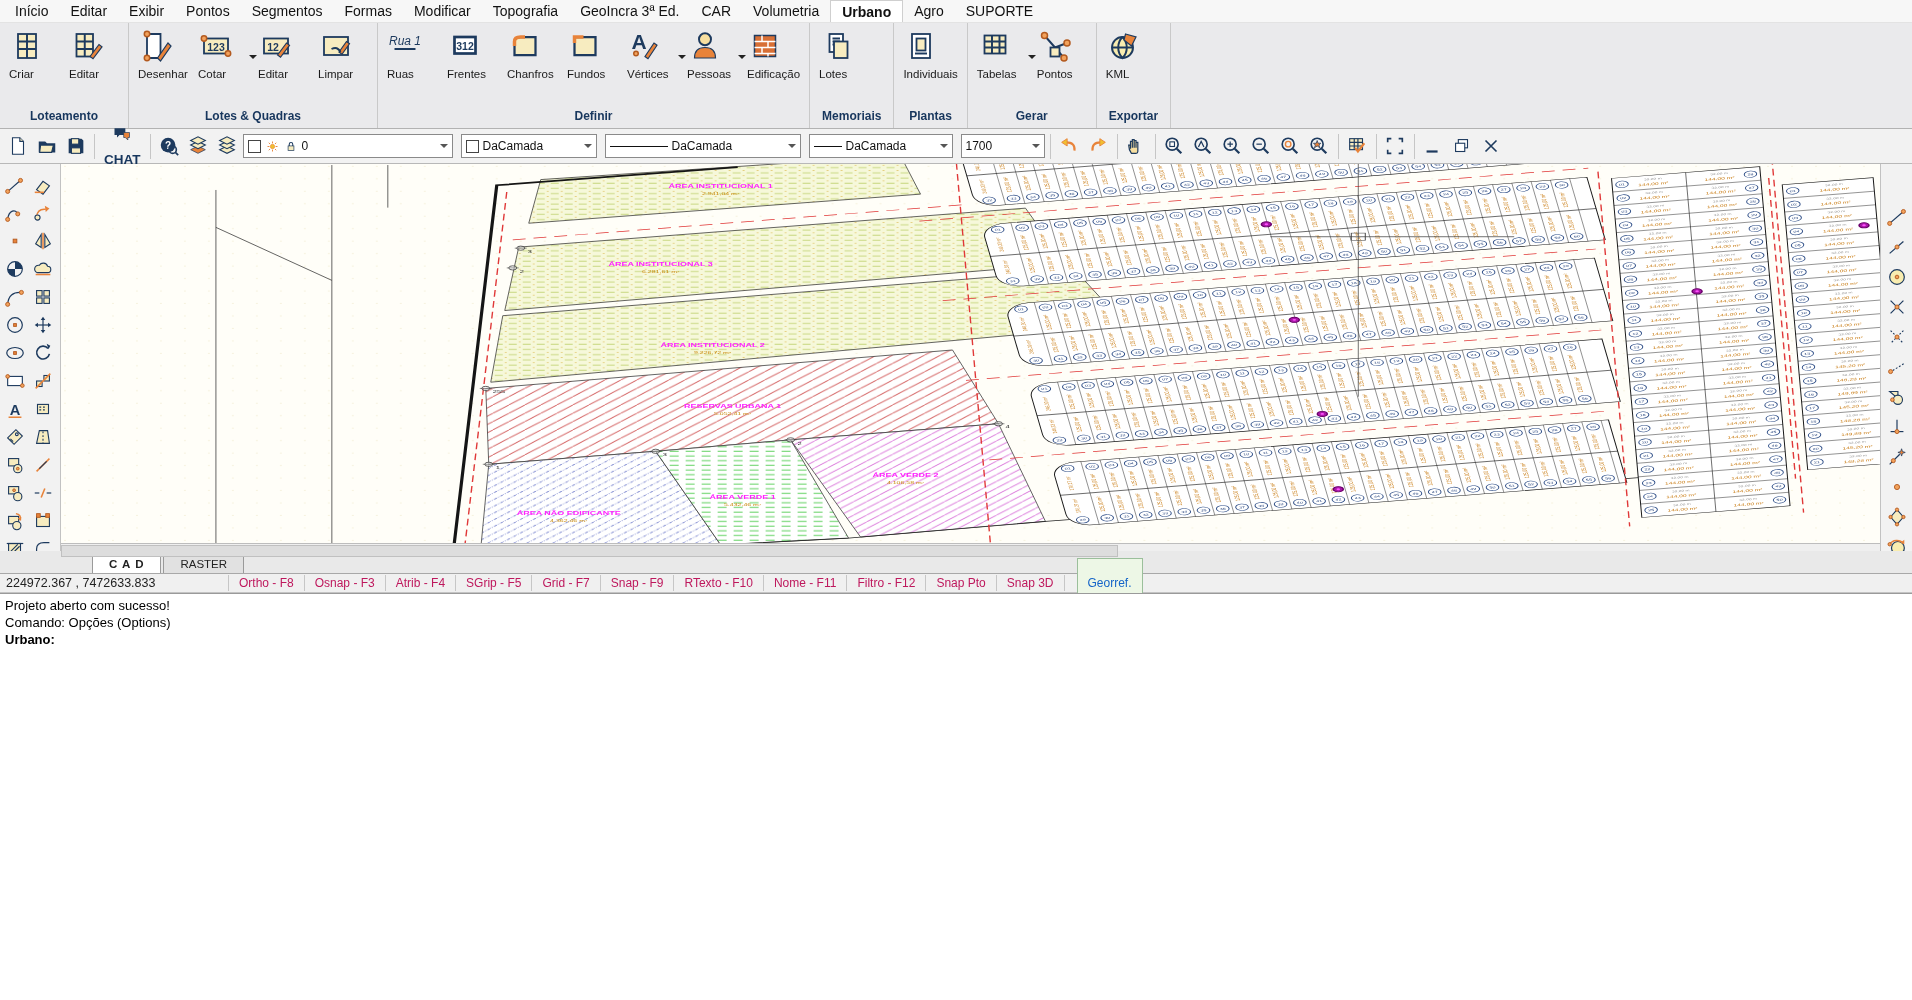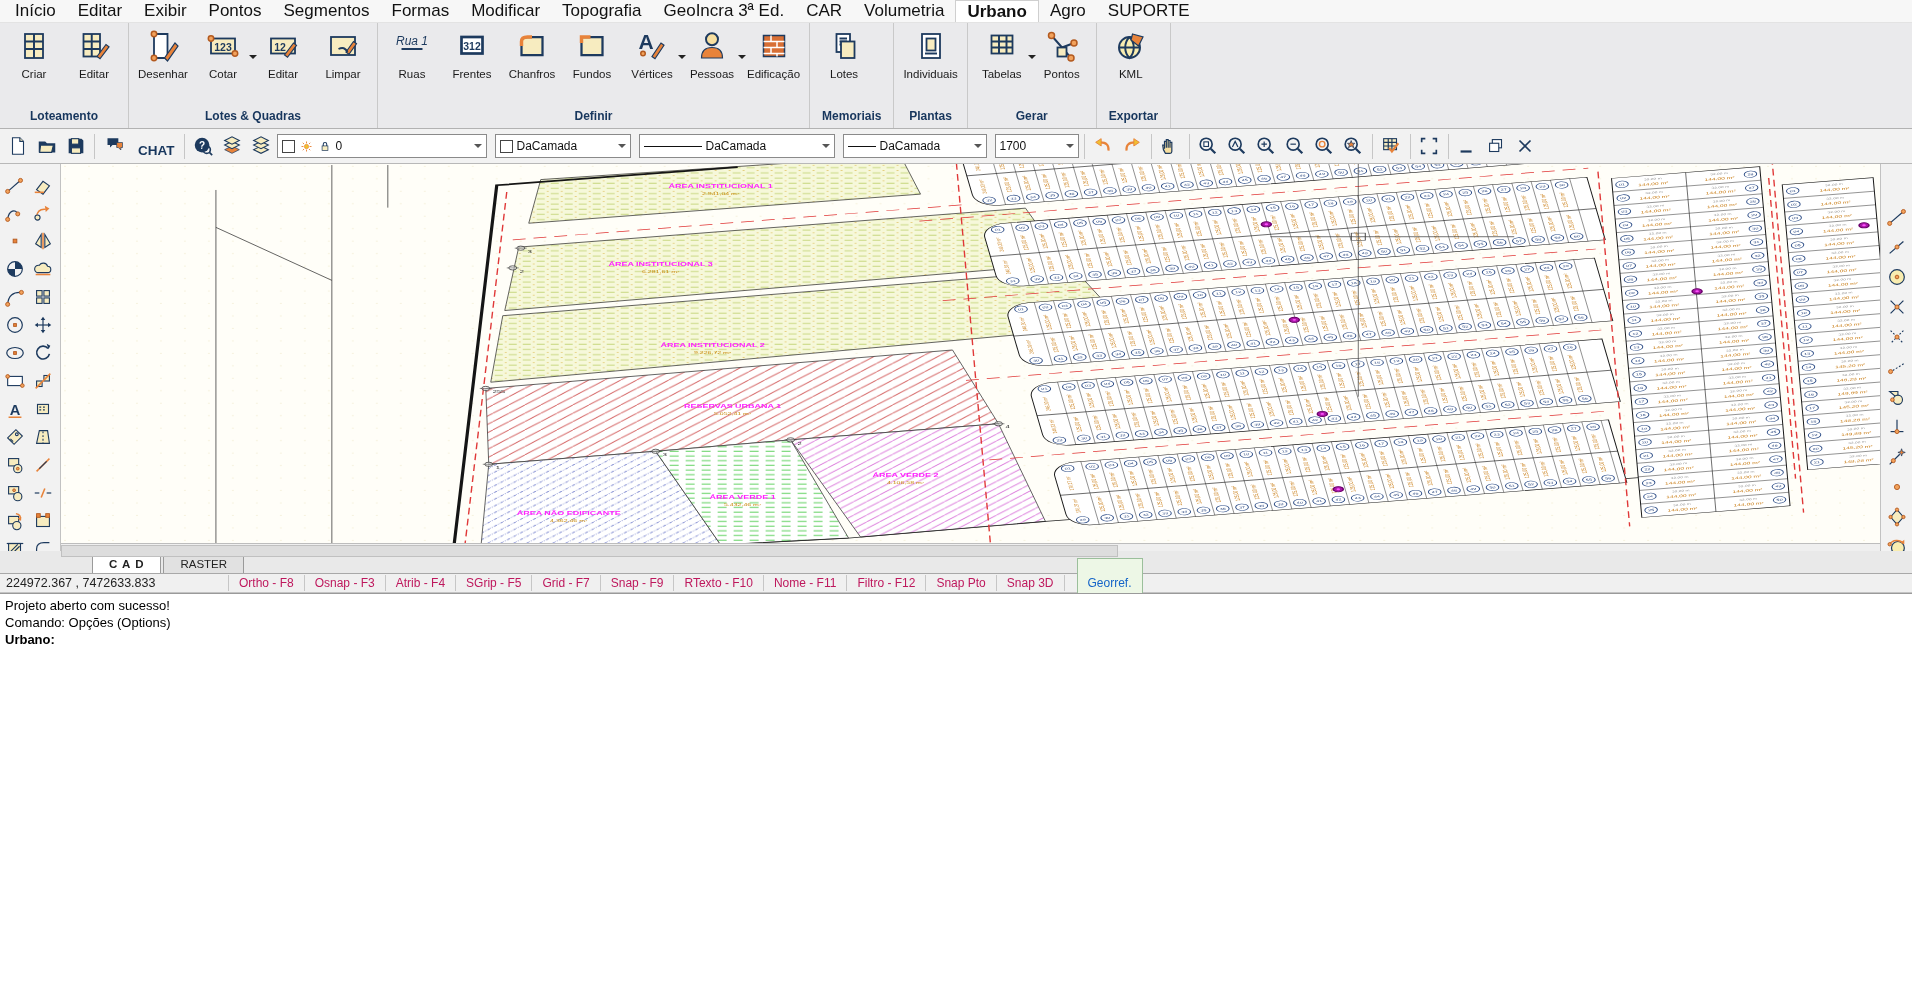--- a/index.html
+++ b/index.html
@@ -1,39 +1,39 @@
 <!DOCTYPE html>
 <html><head>
 <meta charset="utf-8">
 <style>
   html,body{margin:0;padding:0;background:#d4d0c8;font-family:"Liberation Sans",sans-serif;}
   #app{width:1912px;height:1000px;display:flex;flex-direction:column;background:#f2f2f2;overflow:hidden;}
   
-  #menubar{height:22px;flex:0 0 22px;background:#f7f7f7;display:flex;align-items:stretch;font-size:17px;color:#111;padding-left:4px;border-bottom:1px solid #e3e3e3;}
+  #menubar{height:22px;flex:0 0 22px;background:#f7f7f7;display:flex;align-items:stretch;font-size:14px;color:#111;padding-left:4px;border-bottom:1px solid #e3e3e3;}
   .mitem{padding:3px 11px;cursor:default;display:flex;align-items:center;}
   .mitem.active{font-weight:bold;background:#fff;border:1px solid #cfcfcf;border-bottom:none;}
   
   #ribbon{height:105px;flex:0 0 105px;background:#eaeaec;display:flex;border-bottom:1px solid #b2b2b2;}
   .rgroup{display:flex;flex-direction:column;border-right:1px solid #c9c9c9;padding:0 4px;}
   .ritems{flex:1;display:flex;align-items:flex-start;padding-top:4px;}
-  .ritem{position:relative;min-width:50px;display:flex;flex-direction:column;align-items:center;padding:1px 5px;font-size:11.5px;color:#1a1a1a;cursor:default;}
+  .ritem{position:relative;min-width:50px;display:flex;flex-direction:column;align-items:flex-start;padding:1px 5px;font-size:11.5px;color:#1a1a1a;cursor:default;}
   .ritem svg{width:36px;height:36px;}
   .rlabel{margin-top:2px;white-space:nowrap;}
   .ddm{position:absolute;right:-4px;top:28px;width:0;height:0;border:4px solid transparent;border-top-color:#222;}
   .rtitle{text-align:center;font-size:12px;font-weight:bold;color:#17365d;padding:2px 8px 5px;white-space:nowrap;}
   
   #toolbar2{height:34px;flex:0 0 34px;background:#f2f2f2;border-bottom:1px solid #b8b8b8;display:flex;align-items:center;gap:2px;padding:0 4px;}
   .tbtn{width:27px;height:27px;display:flex;align-items:center;justify-content:center;}
   .tbtn svg{width:22px;height:22px;}
   .tsep{width:1px;height:25px;background:#c6c6c6;margin:0 3px;}
   .combo{height:22px;background:#fff;border:1px solid #8a8a8a;display:flex;align-items:center;font-size:12px;color:#111;padding:0 4px;gap:4px;}
   .combo .grow{flex:1;}
   .cv{width:0;height:0;border:4px solid transparent;border-top-color:#555;margin-top:4px;margin-left:2px;}
   .swatch{width:11px;height:11px;border:1px solid #444;background:#fff;}
-  #chatbtn{display:flex;align-items:flex-end;gap:12px;font-weight:bold;color:#17365d;font-size:13.5px;padding:0 4px;}
+  #chatbtn{display:flex;align-items:center;gap:4px;font-weight:bold;color:#17365d;font-size:13.5px;padding:0 4px;flex-direction:column;}
   #chatbtn svg{width:22px;height:20px;}
   .linepv{display:inline-block;height:1px;background:#111;}
   
   #mainrow{flex:1;display:flex;min-height:0;}
   #lefttools{width:60px;flex:0 0 60px;background:#f2f2f2;border-right:1px solid #c2c2c2;display:grid;grid-template-columns:28px 28px;align-content:start;justify-content:center;row-gap:3px;padding-top:8px;}
   .ltool{width:26px;height:25px;display:flex;align-items:center;justify-content:center;}
   .ltool svg{width:22px;height:22px;}
   #canvascol{flex:1;display:flex;flex-direction:column;min-width:0;}
   #cad{display:block;width:100%;height:730px;background:#fffef8;}
   #hscroll{height:13px;background:#efefef;border-top:1px solid #bdbdbd;position:relative;}

